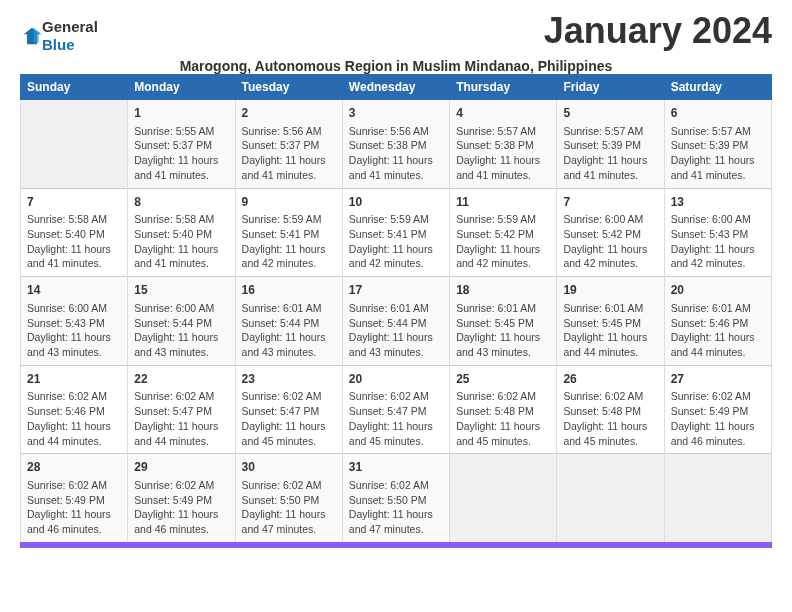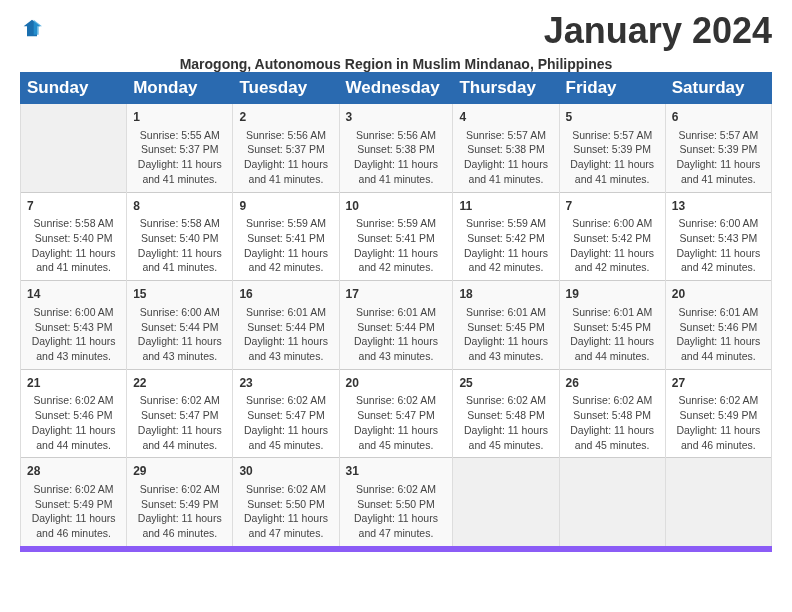--- a/index.html
+++ b/index.html
@@ -49,21 +49,21 @@
     table {
       width: 100%;
       border-collapse: collapse;
       font-size: 11px;
     }
     thead tr th {
       background-color: #2a6ab0;
       color: #fff;
       text-align: left;
       padding: 5px 6px;
-      font-size: 17px;
+      font-size: 12px;
       font-weight: bold;
       border: 1px solid #2a6ab0;
     }
     tbody tr {
       border-bottom: 1px solid #ccc;
     }
     tbody tr:nth-child(odd) {
       background: #f9f9f9;
     }
     tbody tr:nth-child(even) {
@@ -80,38 +80,43 @@
     }
     td .day-num {
       font-weight: bold;
       font-size: 12px;
       display: block;
       margin-bottom: 2px;
     }
     td .day-info {
       font-size: 10.5px;
       color: #444;
-      text-align: center;
     }
     .empty-cell {
       background: #f0f0f0;
     }
     tbody tr:last-child td {
       border-bottom: 6px solid #8b5cf6;
     }
   </style>
 </head>
 <body>
 
 <div class="header-top">
   <div class="logo">
     <svg class="logo-icon" viewBox="0 0 24 24">
       <polygon points="12,2 22,10 18,10 18,22 6,22 6,10 2,10" fill="#1a6faf"></polygon>
       <polygon points="14,2 24,10 20,10 20,20 14,20" fill="#2a9ad9" opacity="0.7"></polygon>
     </svg>
+    <div>
+      <div class="logo-text">
+        <span class="logo-general">General</span><br>
+        <span class="logo-blue">Blue</span>
+      </div>
+    </div>
   </div>
   <div class="month-title">January 2024</div>
 </div>
 
 <div class="subtitle">Marogong, Autonomous Region in Muslim Mindanao, Philippines</div>
 
 <table>
   <thead>
     <tr id="header-row">
     <th>Sunday</th>

